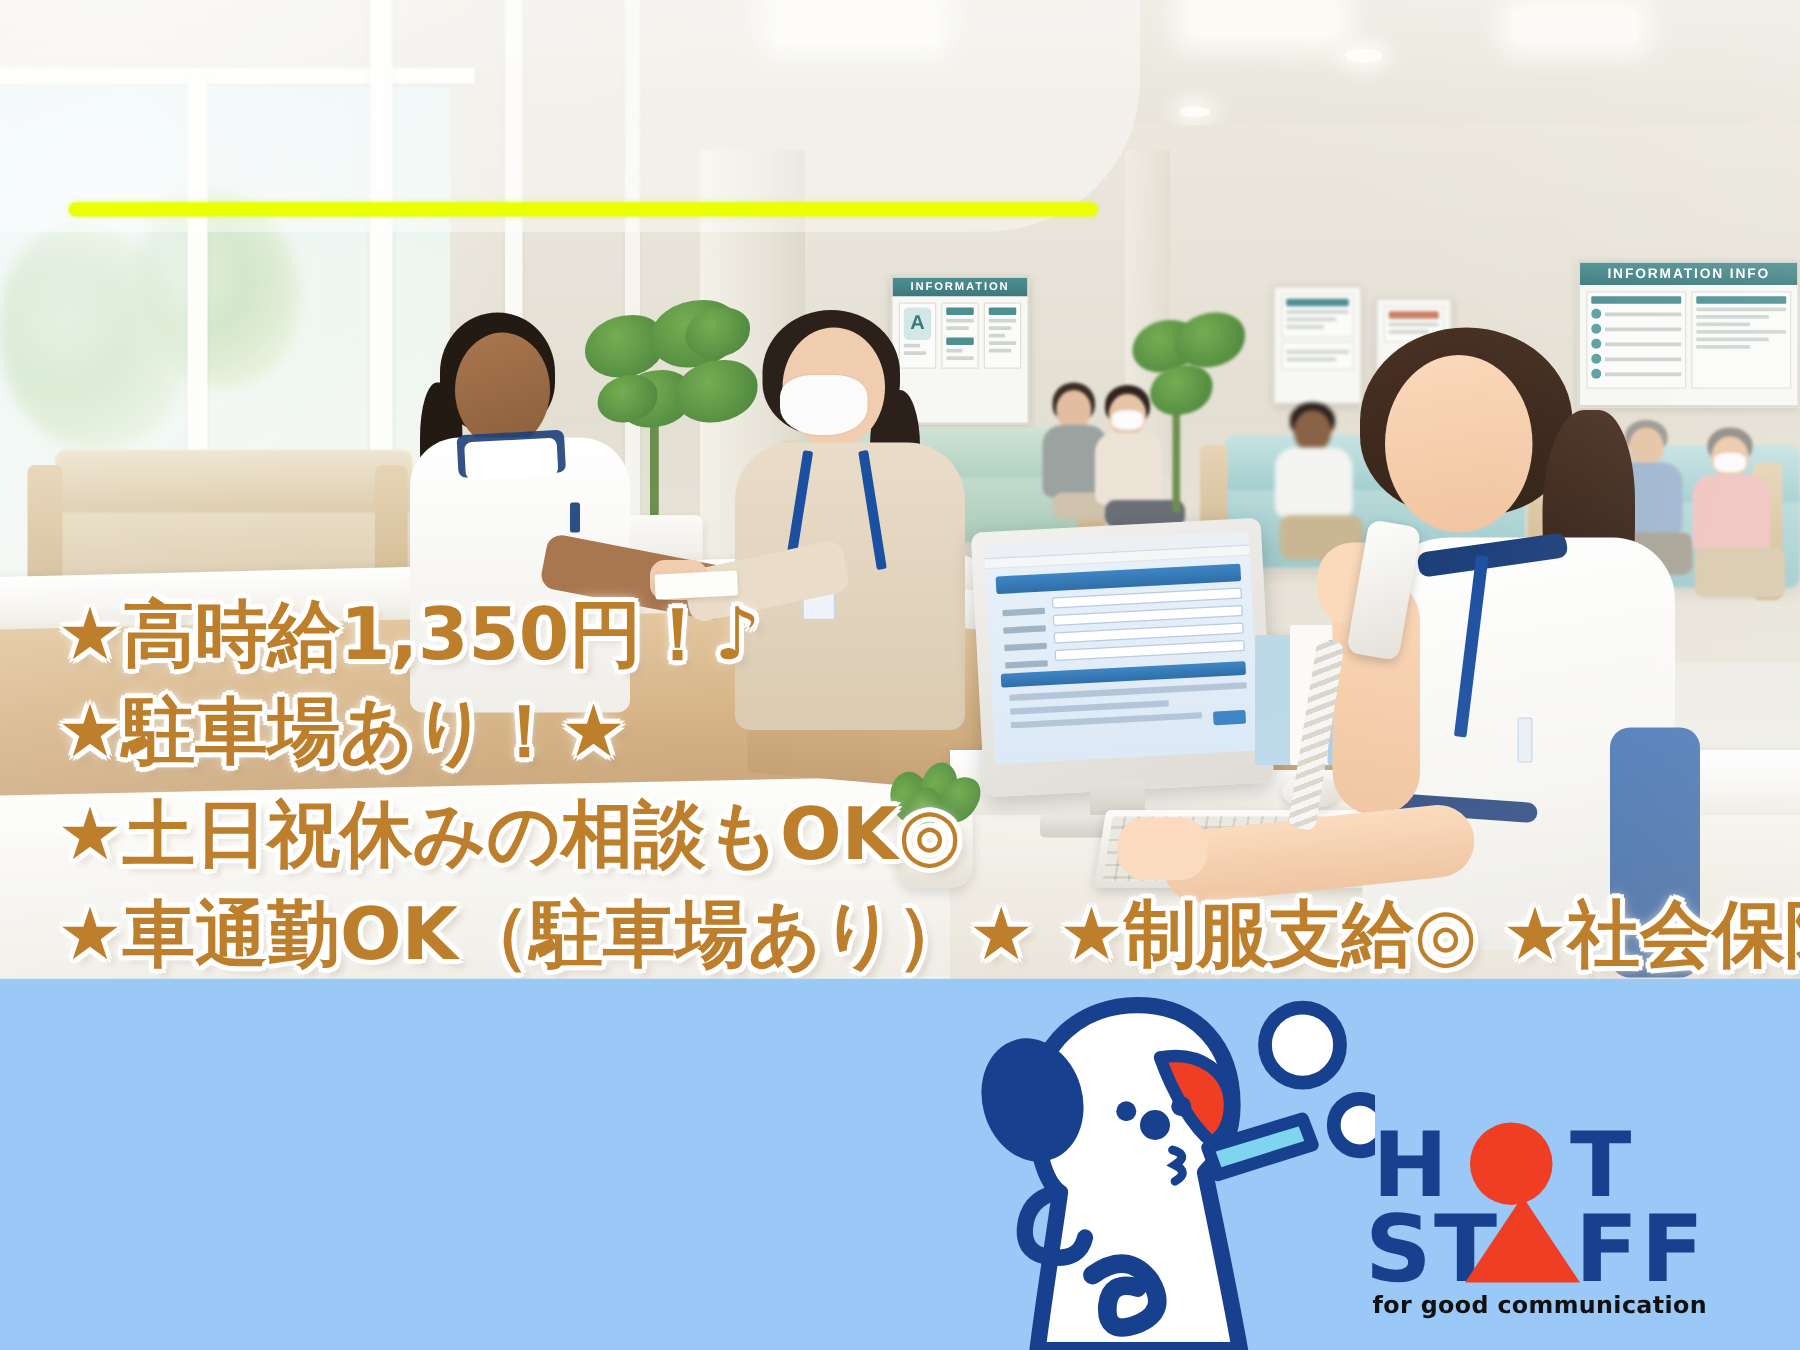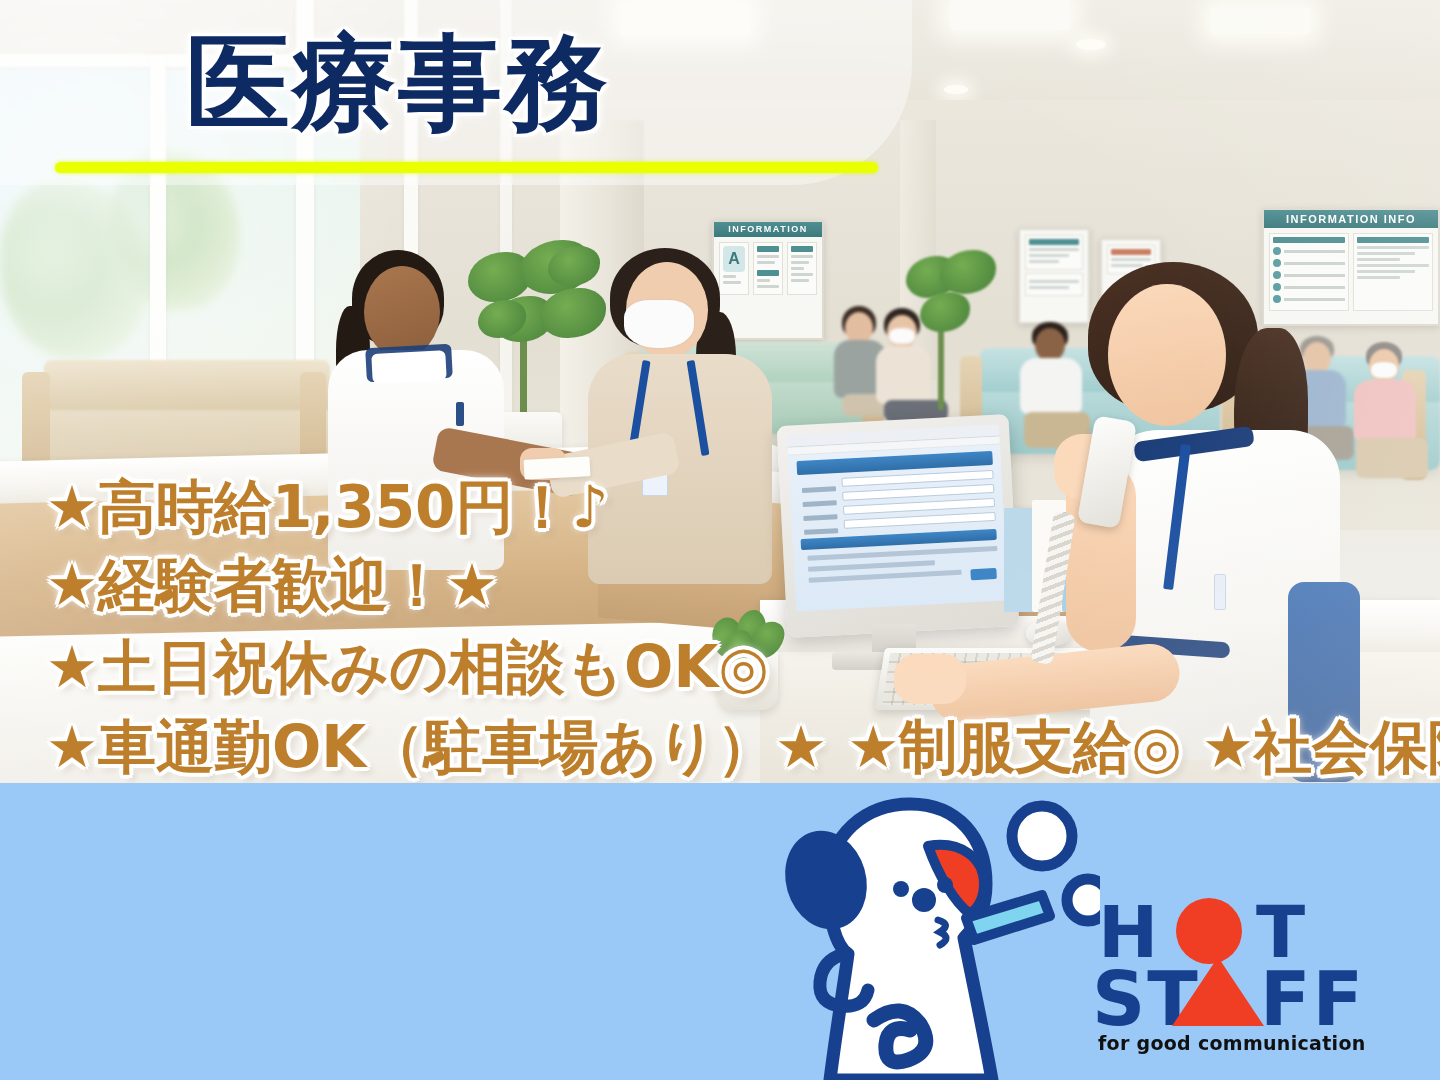--- a/index.html
+++ b/index.html
@@ -535,26 +535,25 @@
     <div class="pot" style="left:718px; top:648px; width:60px; height:62px;"></div>
     <div class="leaf" style="left:712px; top:618px; width:32px; height:40px; transform:rotate(-25deg);"></div>
     <div class="leaf" style="left:736px; top:610px; width:30px; height:44px;"></div>
     <div class="leaf" style="left:752px; top:620px; width:30px; height:40px; transform:rotate(26deg);"></div>
     <div class="leaf" style="left:726px; top:630px; width:26px; height:34px; transform:rotate(6deg);"></div>
 
     <div class="vignette"></div>
   </div>
 
   <div class="title-plate"></div>
-  <div class="title-text">医療事務</div>
   <div class="title-underline"></div>
 
   <div class="bullets">
     <div class="bline b1">★高時給1,350円！♪</div>
-    <div class="bline b2">★経験者歓迎！★</div>
+    <div class="bline b2">★駐車場あり！★</div>
     <div class="bline b3">★土日祝休みの相談もOK◎</div>
     <div class="bline b4">★車通勤OK（駐車場あり）★ ★制服支給◎ ★社会保険完備♪</div>
   </div>
 
   <div class="footer">
 
     <div class="mascot">
       <svg viewBox="0 0 330 292" width="330" height="292">
 
         <path d="M58 96 C58 46 96 16 140 16 C188 16 216 50 216 96 C216 120 206 138 194 150

